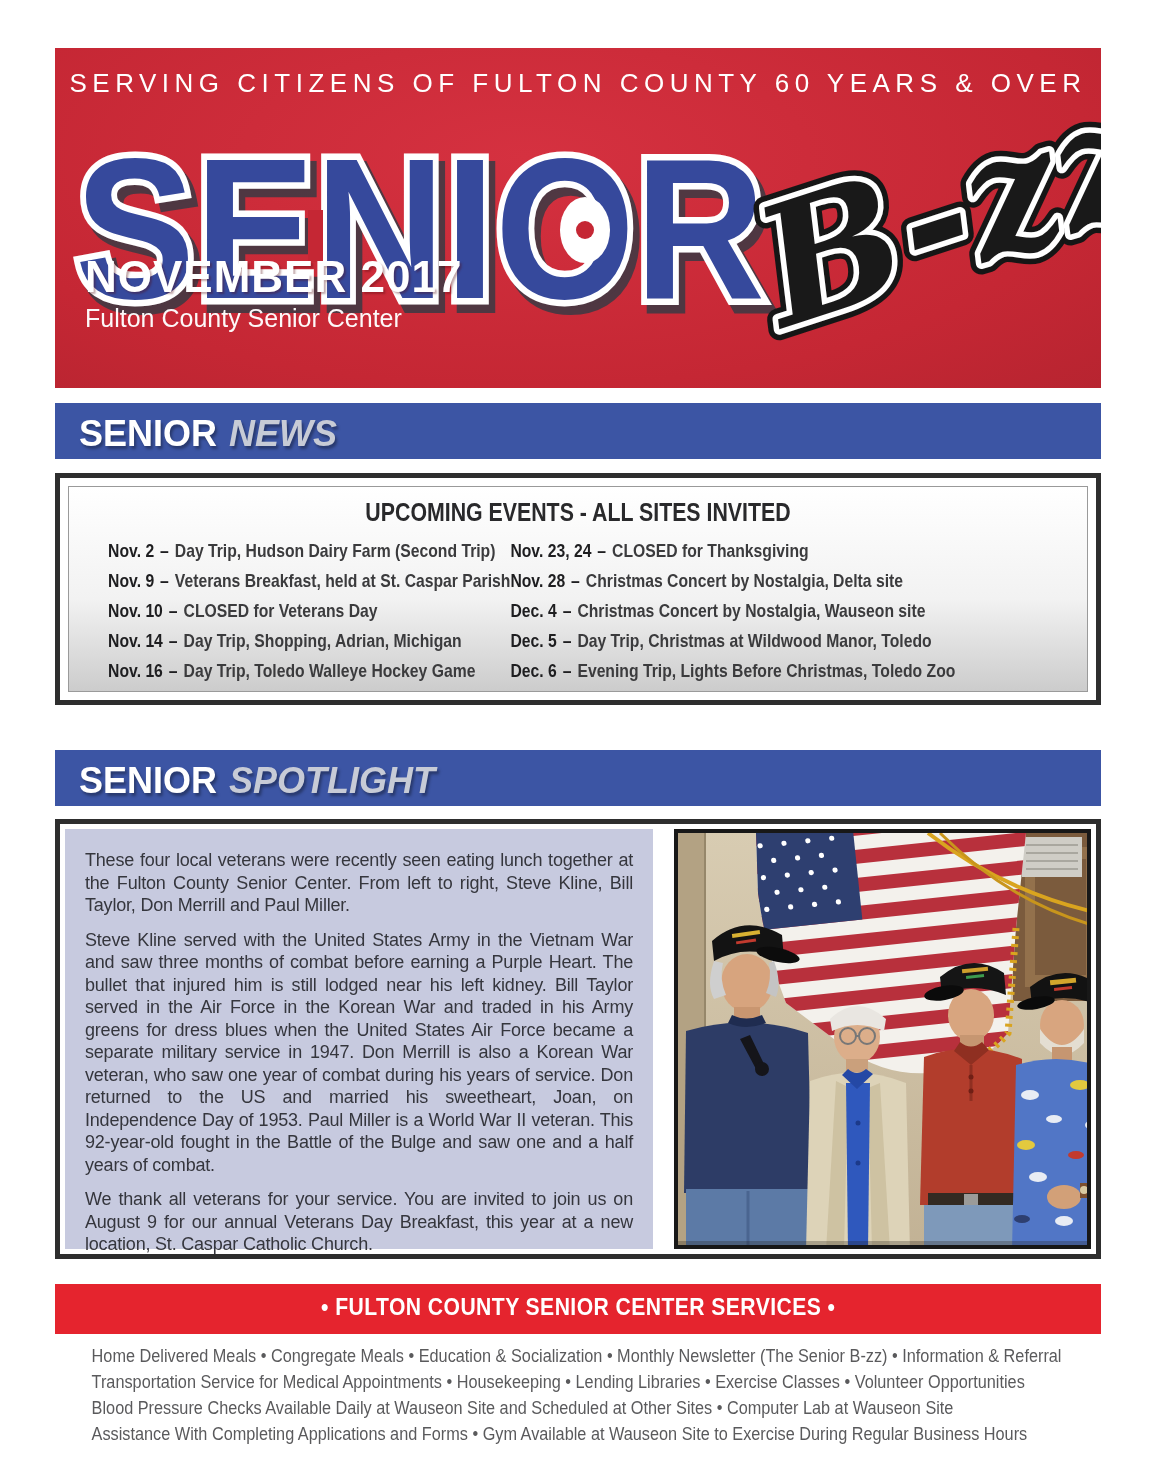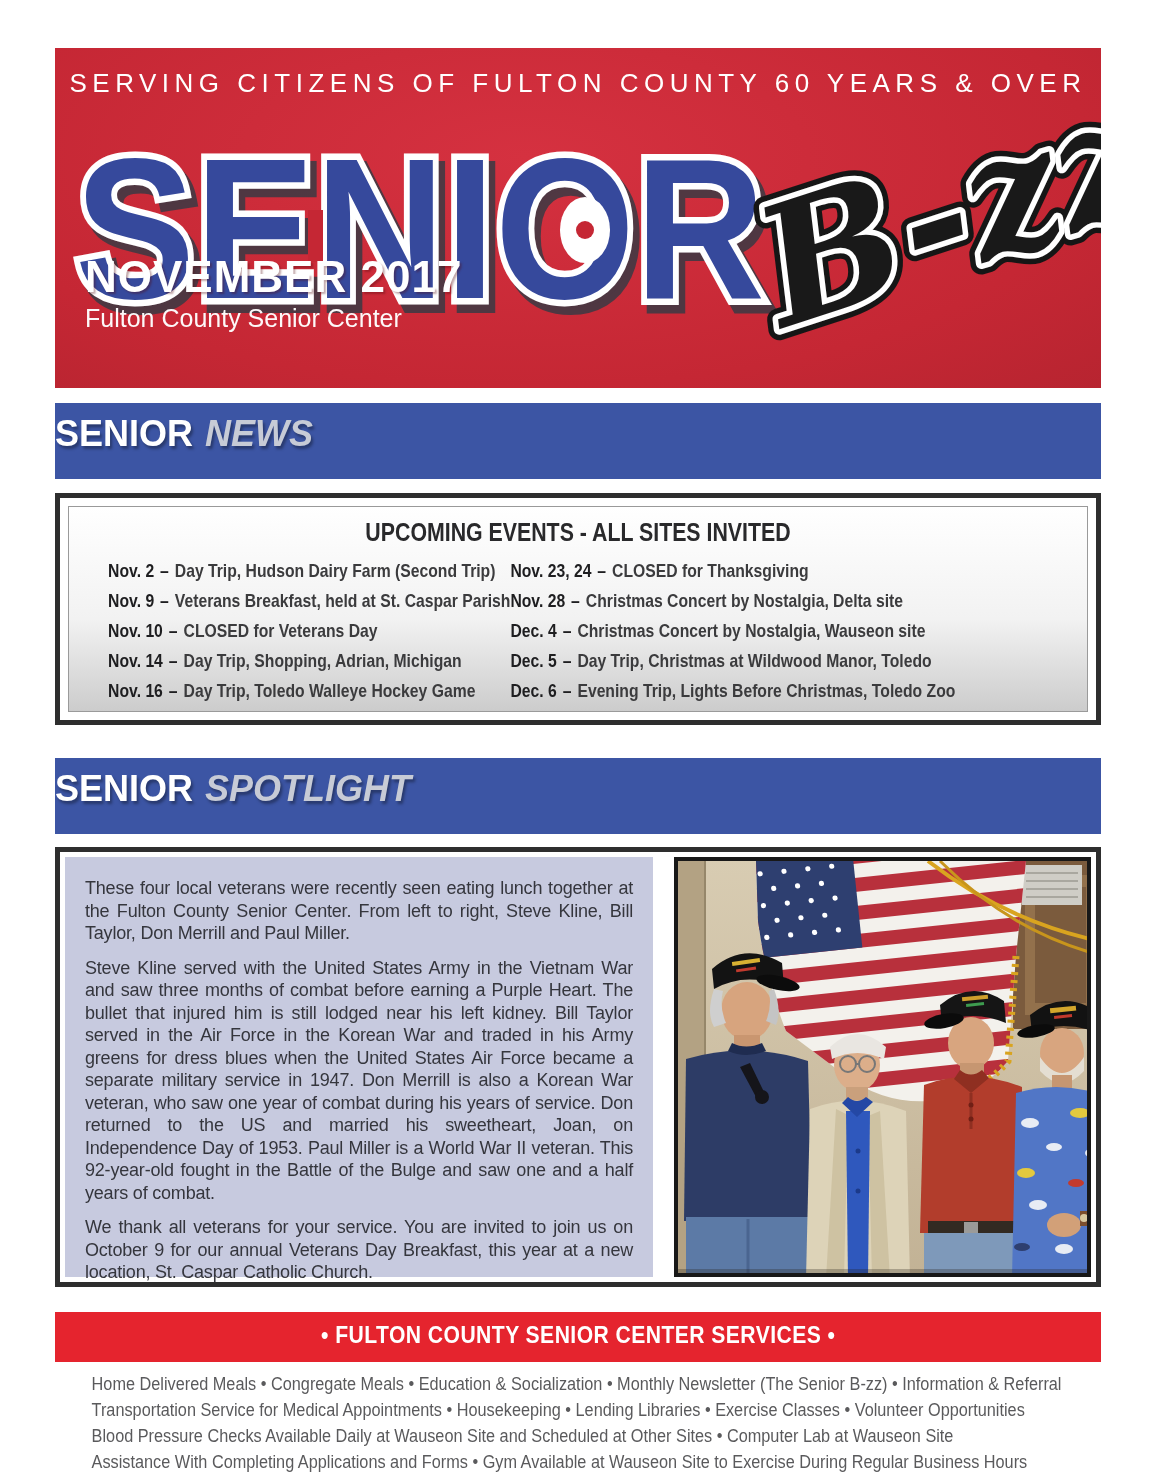--- a/index.html
+++ b/index.html
@@ -22,27 +22,27 @@
   .logo-svg { position:absolute; top:40px; left:0; overflow:visible; }
   .issue-date {
     position:absolute; top:204px; left:30px; color:#fff; font-size:44px;
     font-weight:700; letter-spacing:1px;
     text-shadow:2px 2px 2px rgba(80,10,15,.35);
   }
   .addr { position:absolute; top:254px; left:30px; color:rgba(255,255,255,.97); font-size:25px; line-height:33px; font-weight:400; }
 
   
   .banner {
-    height:76px; line-height:62px; background:#3c55a4; color:#fff;
-    font-size:36px; font-weight:700;
+    height:56px; line-height:62px; background:#3c55a4; color:#fff;
+    padding-left:24px; font-size:36px; font-weight:700;
     text-shadow:2px 3px 3px rgba(0,0,0,.35); margin-top:15px;
   }
   .banner .lite { font-style:italic; color:#c7cbd6; font-weight:700; margin-left:12px; }
   .banner.news { margin-top:15px; }
-  .banner.spot { margin-top:33px; }
+  .banner.spot { margin-top:45px; }
 
   
   .events-outer {
     margin-top:14px; height:232px; border:5px solid #2e2e2e; background:#fff; padding:8px;
   }
   .events-inner {
     height:100%; border:1px solid #9a9a9a; padding-top:10px;
     background:linear-gradient(180deg,#ffffff 0%, #f2f2f2 55%, #cccccc 100%);
   }
   .events-title {
@@ -139,21 +139,21 @@
     </div>
 
     <div class="banner spot">
       <span>SENIOR</span><span class="lite">SPOTLIGHT</span>
     </div>
 
     <div class="spot-box">
       <div class="spot-text">
         <p>These four local veterans were recently seen eating lunch together at the Fulton County Senior Center. From left to right, Steve Kline, Bill Taylor, Don Merrill and Paul Miller.</p>
         <p>Steve Kline served with the United States Army in the Vietnam War and saw three months of combat before earning a Purple Heart. The bullet that injured him is still lodged near his left kidney. Bill Taylor served in the Air Force in the Korean War and traded in his Army greens for dress blues when the United States Air Force became a separate military service in 1947. Don Merrill is also a Korean War veteran, who saw one year of combat during his years of service. Don returned to the US and married his sweetheart, Joan, on Independence Day of 1953. Paul Miller is a World War II veteran. This 92-year-old fought in the Battle of the Bulge and saw one and a half years of combat.</p>
-        <p>We thank all veterans for your service. You are invited to join us on October 9 for our annual Veterans Day Breakfast, this year at a new location, St. Caspar Catholic Church.</p>
+        <p>We thank all veterans for your service. You are invited to join us on August 9 for our annual Veterans Day Breakfast, this year at a new location, St. Caspar Catholic Church.</p>
       </div>
       <div class="spot-photo">
         <svg width="430" height="418" viewBox="0 0 430 418" preserveAspectRatio="none" role="img" aria-label="Four local veterans standing in front of an American flag at the Fulton County Senior Center">
           <defs>
             <linearGradient id="wallG" x1="0" y1="0" x2="0" y2="1">
               <stop offset="0" stop-color="#d8ccb2"></stop>
                 <stop offset="1" stop-color="#c2b295"></stop>
             </linearGradient>
             <clipPath id="flagClip">
               <path d="M78,0 L348,0 L338,95 L330,200 Q300,236 252,240 Q205,243 168,215 L108,170 Q88,120 80,60 Z"></path>

